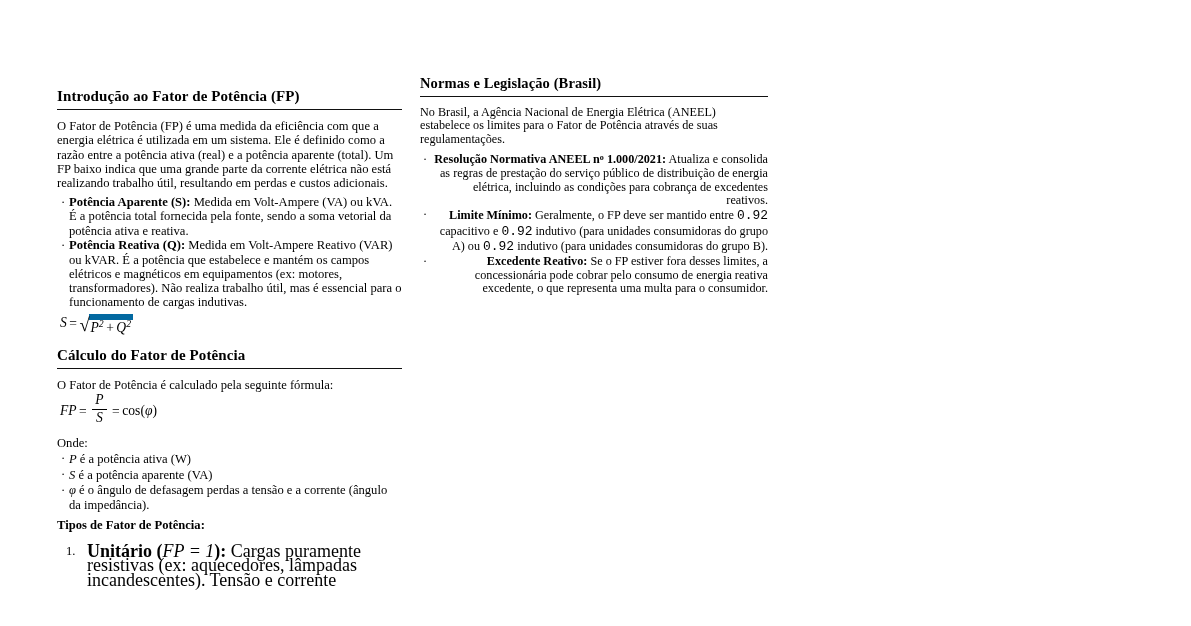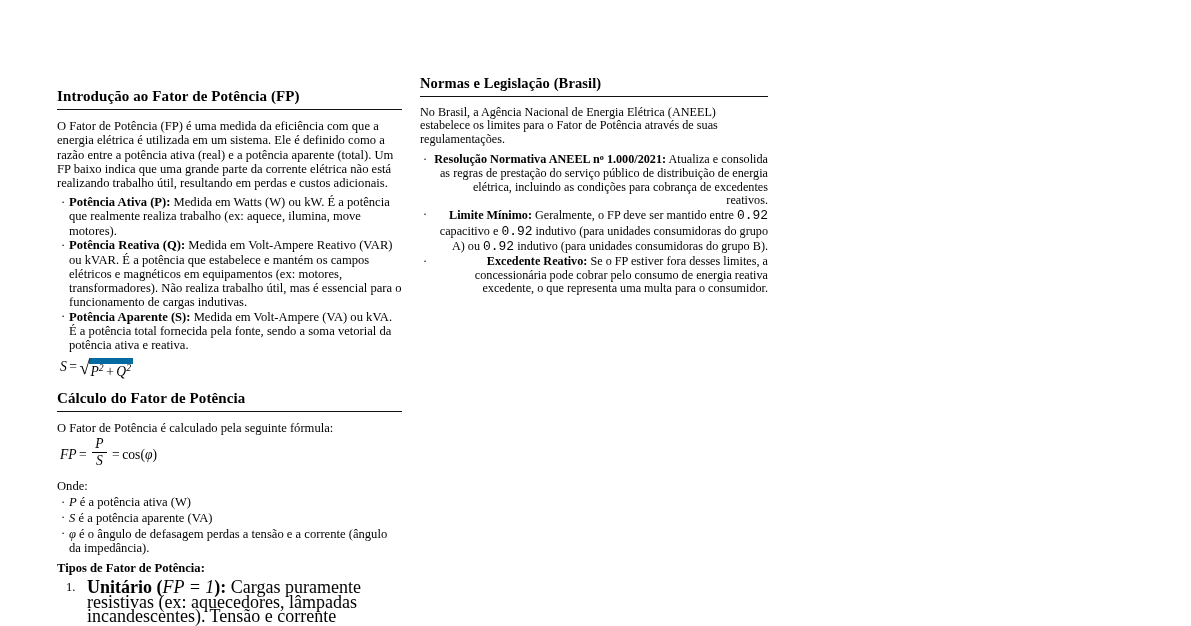--- a/index.html
+++ b/index.html
@@ -220,23 +220,22 @@
 <div class="page">
 
   <div class="col col-left">
 
     <h2 class="h-sec">Introdução ao Fator de Potência (FP)</h2>
     <hr class="rule">
 
     <p class="p">O Fator de Potência (FP) é uma medida da eficiência com que a energia elétrica é utilizada em um sistema. Ele é definido como a razão entre a potência ativa (real) e a potência aparente (total). Um FP baixo indica que uma grande parte da corrente elétrica não está realizando trabalho útil, resultando em perdas e custos adicionais.</p>
 
     <ul class="b">
-      <li><b>Potência Ativa (P):</b><span> Medida em Watts (W) ou kW. É a potência que realmente realiza trabalho (ex: aquece, ilumina, move motores).</span></li>
+      <li><b>Potência Aparente (S):</b><span> Medida em Volt-Ampere (VA) ou kVA. É a potência total fornecida pela fonte, sendo a soma vetorial da potência ativa e reativa.</span></li>
       <li><b>Potência Reativa (Q):</b><span> Medida em Volt-Ampere Reativo (VAR) ou kVAR. É a potência que estabelece e mantém os campos elétricos e magnéticos em equipamentos (ex: motores, transformadores). Não realiza trabalho útil, mas é essencial para o funcionamento de cargas indutivas.</span></li>
-      <li><b>Potência Aparente (S):</b><span> Medida em Volt-Ampere (VA) ou kVA. É a potência total fornecida pela fonte, sendo a soma vetorial da potência ativa e reativa.</span></li>
     </ul>
 
     <div class="math math-block" style="padding-left:3px;">
       <span class="mi">S</span><span class="mo">=</span><span class="sqrt"><span class="radsign">√</span><span class="radicand"><span class="mi">P</span><span class="sup">2</span><span class="mo">+</span><span class="mi">Q</span><span class="sup">2</span></span></span>
     </div>
 
     <h2 class="h-sec" style="margin-top:12px;">Cálculo do Fator de Potência</h2>
     <hr class="rule">
 
     <p class="p" style="margin-bottom:2px;">O Fator de Potência é calculado pela seguinte fórmula:</p>
@@ -246,21 +245,21 @@
     </div>
 
     <p class="p" style="margin-bottom:2px;">Onde:</p>
 
     <ul class="b tight">
       <li><span class="mi math-inline">P</span><span> é a potência ativa (W)</span></li>
       <li><span class="mi math-inline">S</span><span> é a potência aparente (VA)</span></li>
       <li><span class="mi math-inline">φ</span><span> é o ângulo de defasagem perdas a tensão e a corrente (ângulo da impedância).</span></li>
     </ul>
 
-    <p class="p" style="margin-top:6px; margin-bottom:5px;"><b>Tipos de Fator de Potência:</b></p>
+    <p class="p" style="margin-top:6px; margin-bottom:12px;"><b>Tipos de Fator de Potência:</b></p>
 
     <ol class="n">
       <li><b><span>Unitário (</span><span class="mi math-inline" style="font-weight:normal;">FP = 1</span><span>):</span></b><span> Cargas puramente resistivas (ex: aquecedores, lâmpadas incandescentes). Tensão e corrente</span></li>
     </ol>
 
   </div>
 
   <div class="col col-right">
 
     <h2 class="h-sec">Normas e Legislação (Brasil)</h2>

